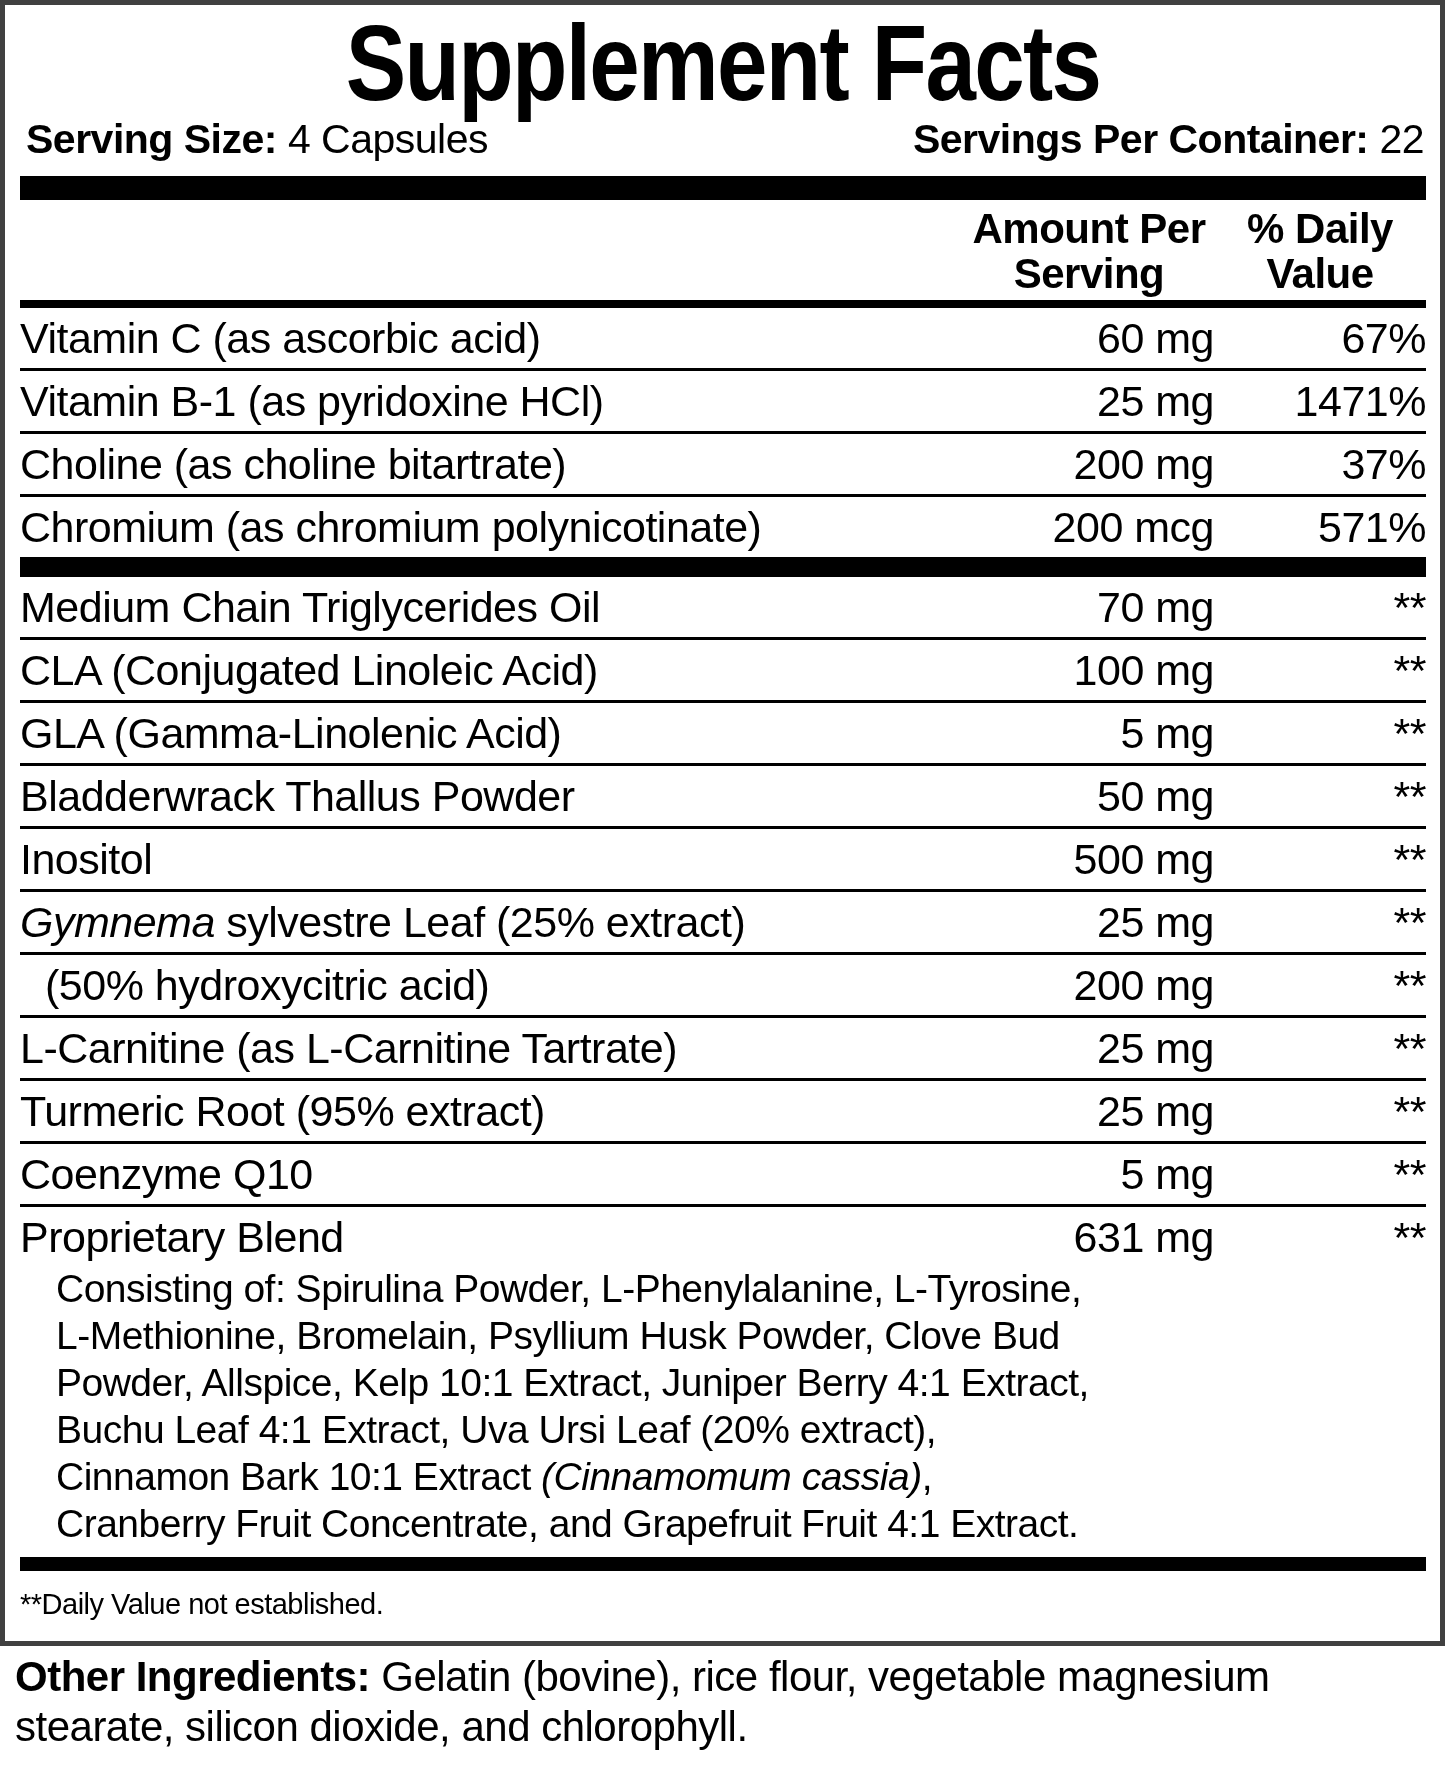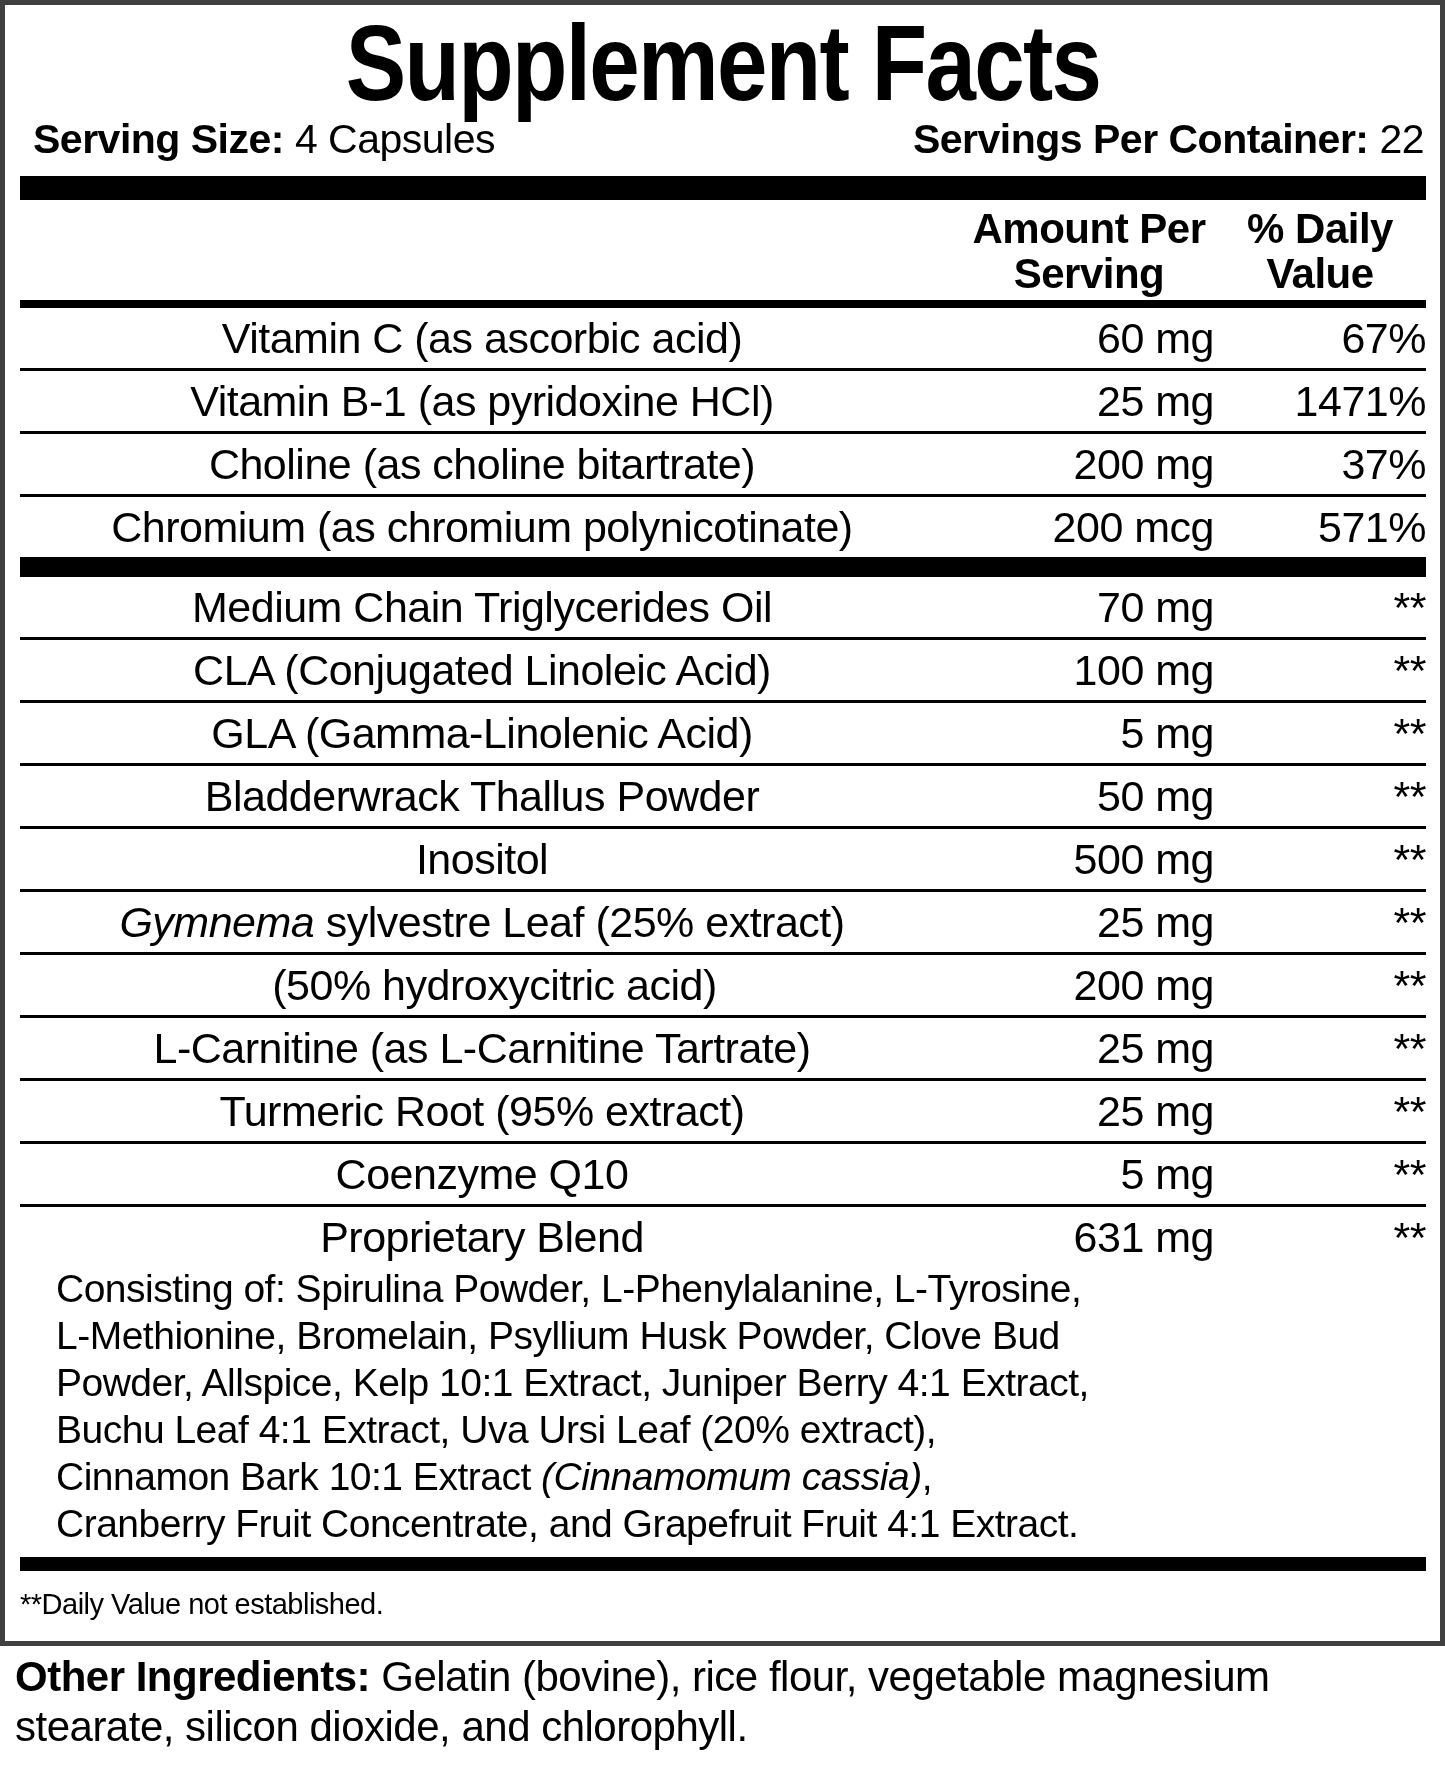--- a/index.html
+++ b/index.html
@@ -27,21 +27,21 @@
     transform: scaleX(0.84);
     transform-origin: center top;
     white-space: nowrap;
   }
 
   .serving-row {
     display: flex;
     justify-content: space-between;
     font-size: 41px;
     line-height: 45px;
-    margin: 2px 2px 14px 13px;
+    margin: 2px 2px 14px 6px;
   }
   .serving-row b { letter-spacing: -0.5px; }
 
   .bar { background: #000; width: 100%; }
   .bar-24 { height: 24px; }
   .bar-20 { height: 20px; }
   .bar-16 { height: 14px; }
   .bar-8  { height: 8px; }
 
   .header-row { display: flex; padding: 6px 0 4px 0; }
@@ -54,21 +54,21 @@
   }
   .spacer { flex: 1; }
 
   .col-amount { width: 250px; text-align: right; }
   .col-dv { width: 212px; text-align: right; }
 
   .section .row + .row { border-top: 3px solid #000; }
 
   .row { padding: 5px 0; font-size: 43px; line-height: 50px; }
   .row-line { display: flex; align-items: flex-start; }
-  .col-name { flex: 1; text-align: center; padding-right: 20px; }
+  .col-name { flex: 1; text-align: left; padding-right: 20px; }
   .name-line2 { padding-left: 25px; }
 
   .blend-desc {
     font-size: 39px;
     line-height: 47px;
     padding: 3px 0 5px 0;
     letter-spacing: -0.5px;
     margin-left: 36px;
   }
 

